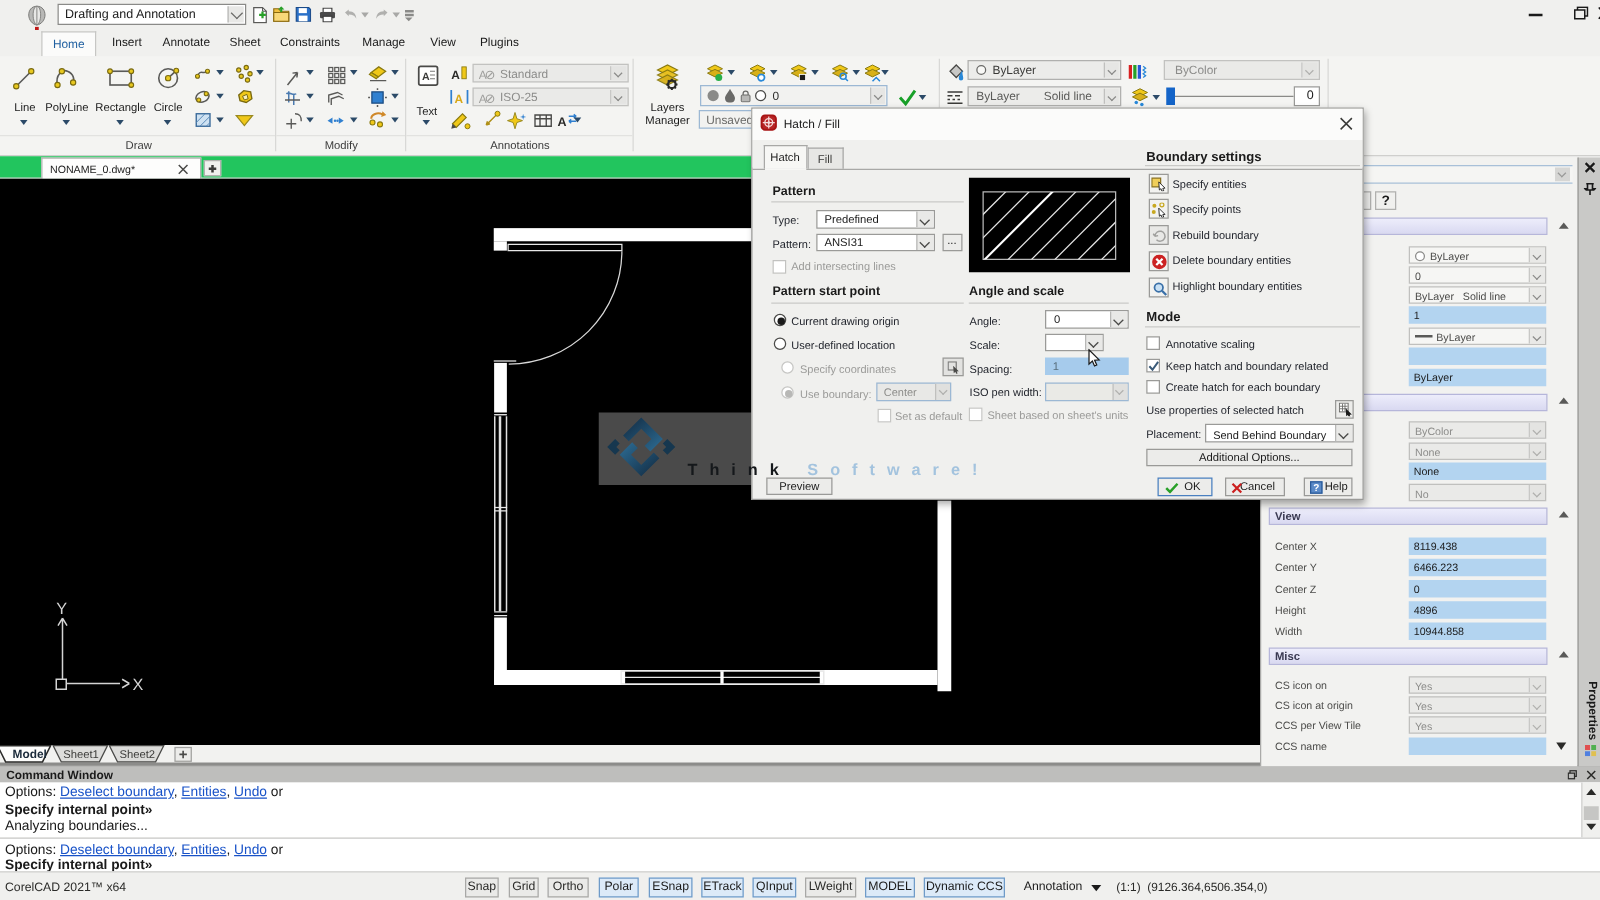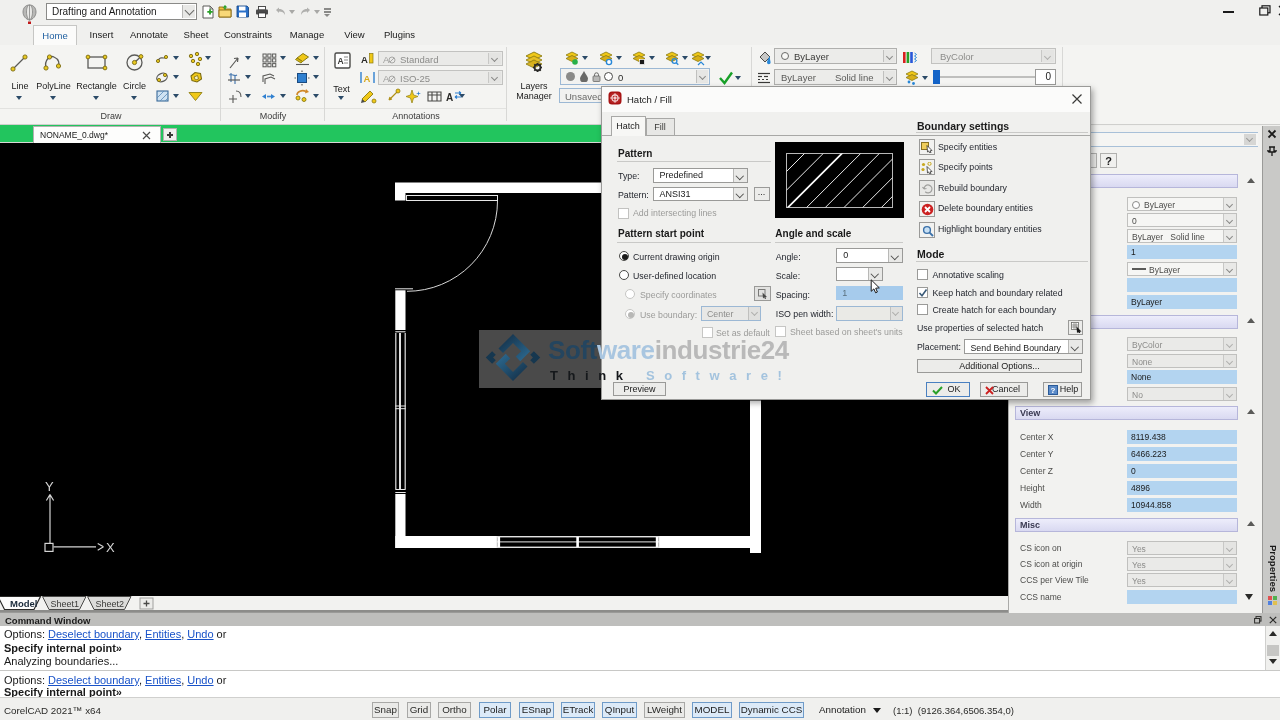--- a/index.html
+++ b/index.html
@@ -794,21 +794,20 @@
     </defs>
 
     <path d="M 33 1 L 52 20 L 41 31 L 36 26 L 42 20 L 33 11 L 22 22 L 17 17 Z" fill="url(#lg1)"></path>
 
     <path d="M 33 53 L 14 34 L 25 23 L 30 28 L 24 34 L 33 43 L 44 32 L 49 37 Z" fill="url(#lg2)"></path>
 
     <path d="M 10 20 L 14 24 L 11 27 L 14 30 L 10 34 L 3 27 Z" fill="#16374f"></path>
 
     <path d="M 56 20 L 52 24 L 55 27 L 52 30 L 56 34 L 63 27 Z" fill="#16374f"></path>
   </svg>
-  <div class="abs" style="left:69px;top:5px;font-size:26px;font-weight:bold;letter-spacing:-0.4px;white-space:nowrap"><span style="color:#24455f">Soft</span><span style="color:#a9c6e0">ware</span><span style="color:#b9b9b9">industrie24</span></div>
   <div class="abs" style="left:71px;top:38px;font-size:13px;font-weight:bold;letter-spacing:9.6px;white-space:nowrap"><span style="color:#15181b">Think</span><span style="color:#a3c3de">&nbsp;Software!</span></div>
 </div>
 
 <div class="abs" id="sheetbar">
   <svg class="abs" style="left:0;top:0" width="170" height="16" viewBox="0 0 170 16">
     <path d="M 42.5 0.5 L 86 0.5 L 79.5 13.5 L 49 13.5 Z" fill="#dcdcda" stroke="#4a4a48" stroke-width="1"></path>
     <path d="M 87.5 0.5 L 131 0.5 L 124.5 13.5 L 94 13.5 Z" fill="#dcdcda" stroke="#4a4a48" stroke-width="1"></path>
     <path d="M -2 0.5 L 40.5 0.5 L 34 13.5 L 4.5 13.5 Z" fill="#fdfdfc" stroke="#2a2a28" stroke-width="1.2"></path>
     <text x="10" y="10.5" font-size="9.5" font-weight="bold" fill="#1a2a3a" font-family="Liberation Sans">Model</text>
     <text x="50.5" y="10.5" font-size="9" fill="#3a3a38" font-family="Liberation Sans">Sheet1</text>

